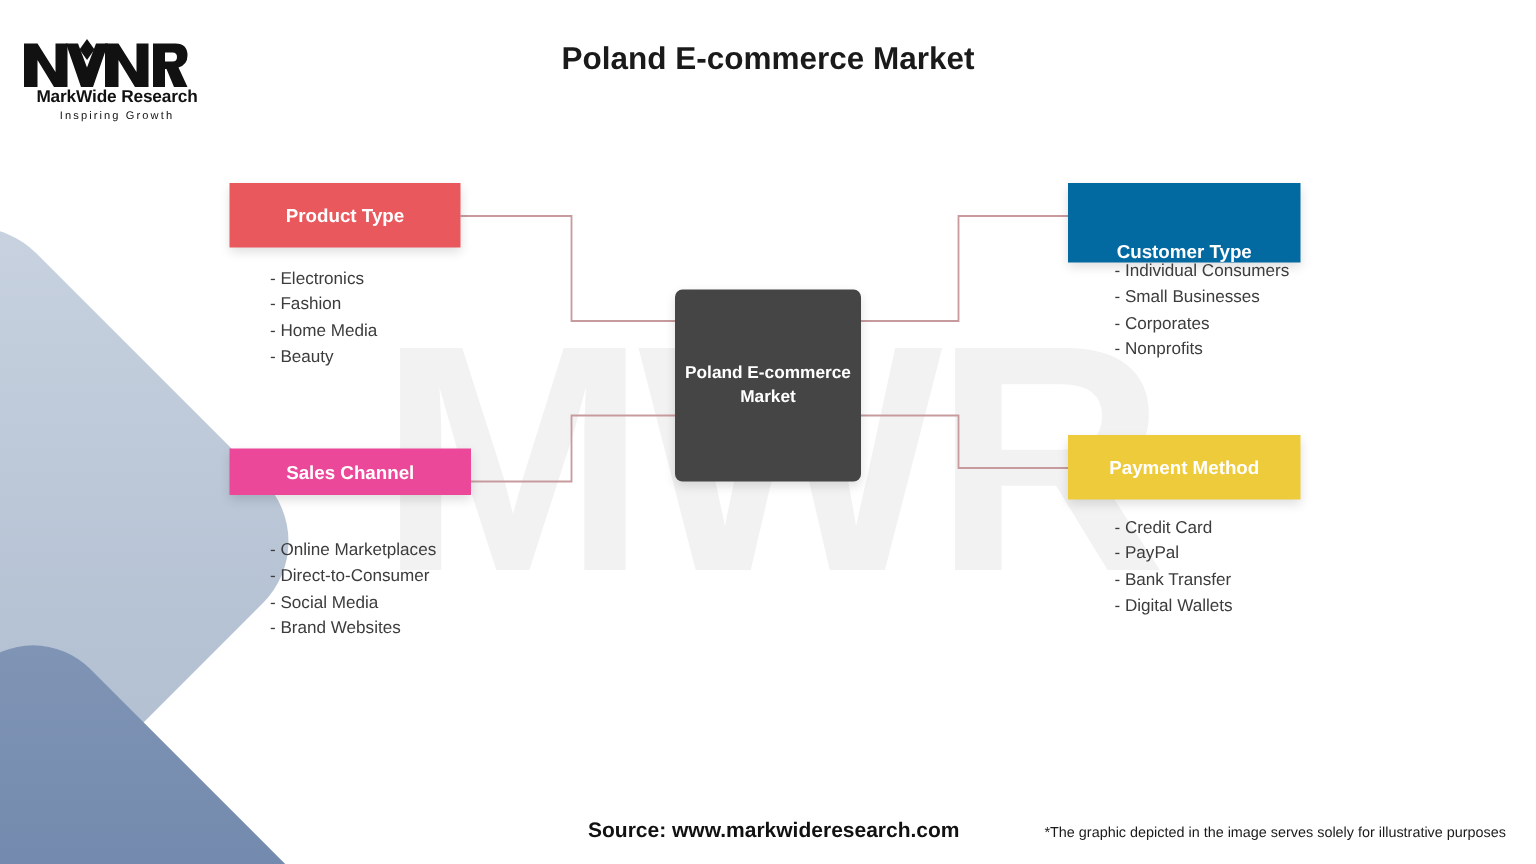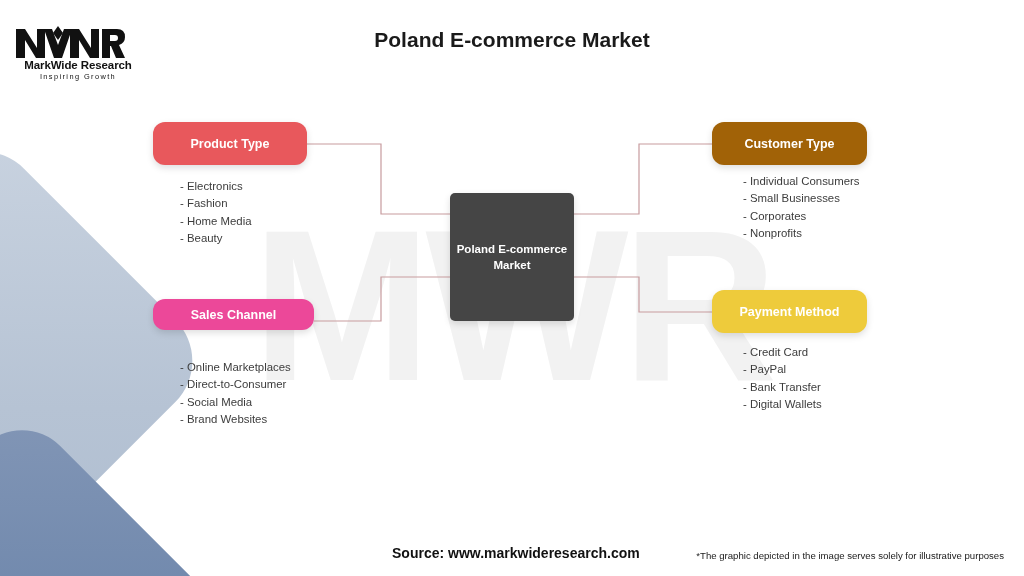--- a/index.html
+++ b/index.html
@@ -103,21 +103,21 @@
     left: 0;
     top: 0;
   }
 
   
   .node {
     position: absolute;
     display: flex;
     align-items: center;
     justify-content: center;
-    border-radius: 12px;
+    border-radius: 0;
     color: #ffffff;
     font-size: 12.5px;
     font-weight: bold;
     text-align: center;
     box-shadow: 0 3px 7px rgba(0,0,0,0.13);
   }
   .node-center {
     left: 450px;
     top: 193px;
     width: 124px;
@@ -139,22 +139,23 @@
     left: 153px;
     top: 299px;
     width: 161px;
     height: 31px;
     background: #ec4899;
   }
   .node-customer {
     left: 712px;
     top: 122px;
     width: 155px;
-    height: 43px;
-    background: #a16207;
+    height: 53px;
+    background: #0369a1;
+    align-items: flex-end;
   }
   .node-payment {
     left: 712px;
     top: 290px;
     width: 155px;
     height: 43px;
     background: #eecb3b;
   }
 
   

